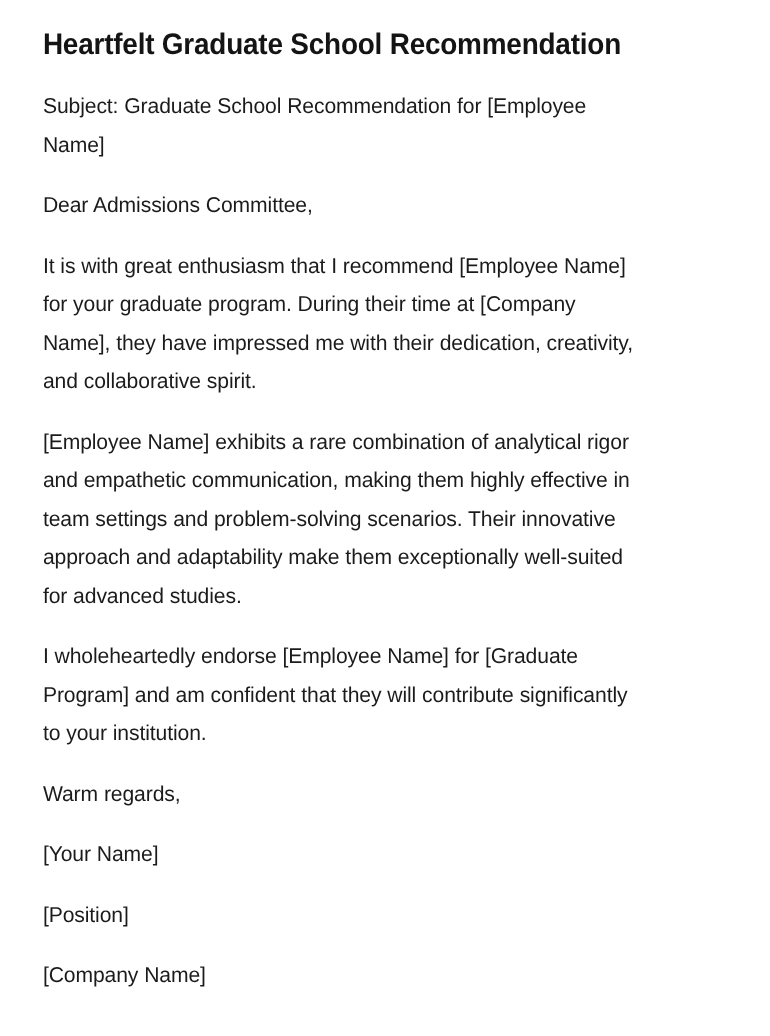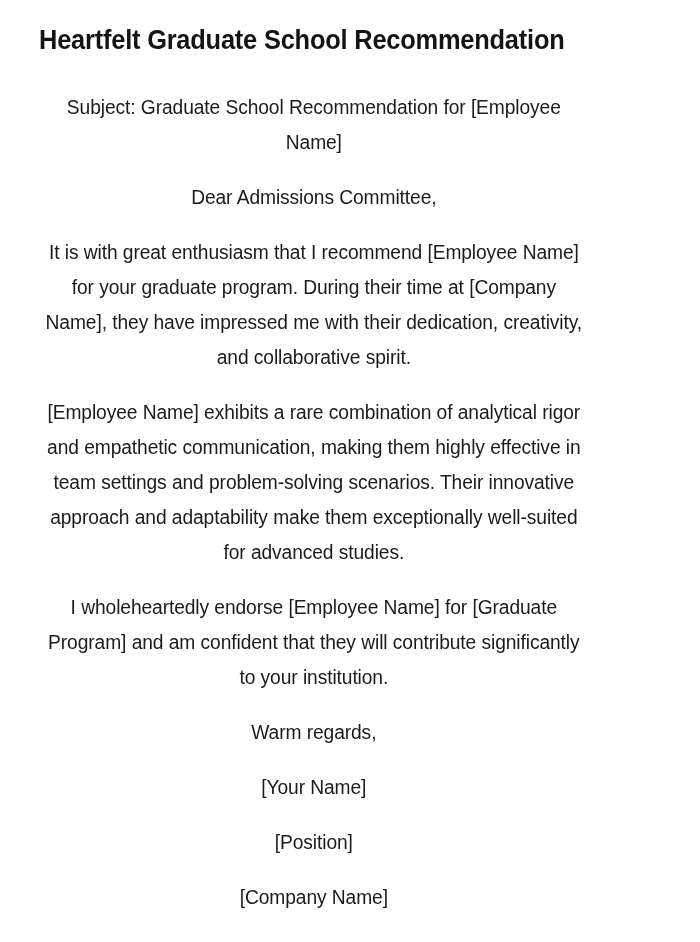--- a/index.html
+++ b/index.html
@@ -28,22 +28,21 @@
     font-size: 27px;
     font-weight: 700;
     line-height: 36px;
     letter-spacing: -0.2px;
     color: #141414;
     transform: scaleX(0.94);
     transform-origin: left center;
     white-space: nowrap;
   }
   .doc-body {
-    margin-top: 32px;
-    text-align: center;
+    margin-top: 22px;
   }
   .para {
     margin: 0 0 20px 0;
     font-size: 19.5px;
     line-height: 35px;
     font-weight: 400;
     color: #1b1b1b;
     letter-spacing: -0.1px;
     word-spacing: 0.1px;
     max-width: 622px;

